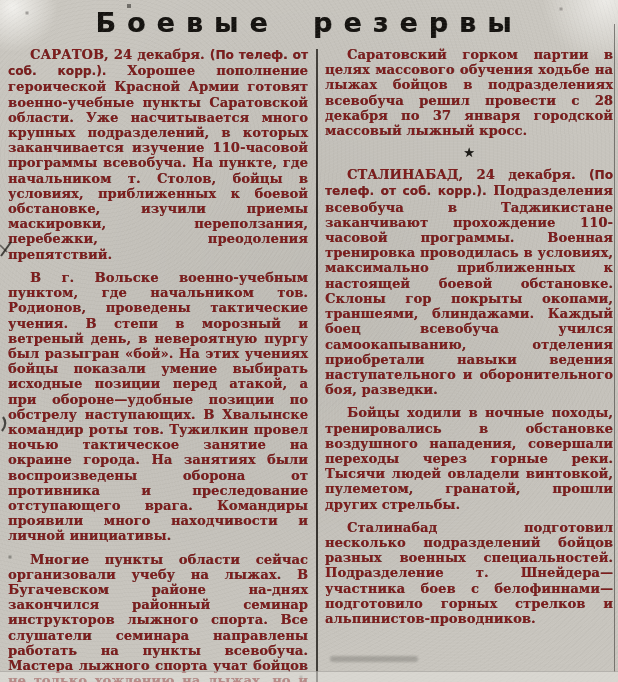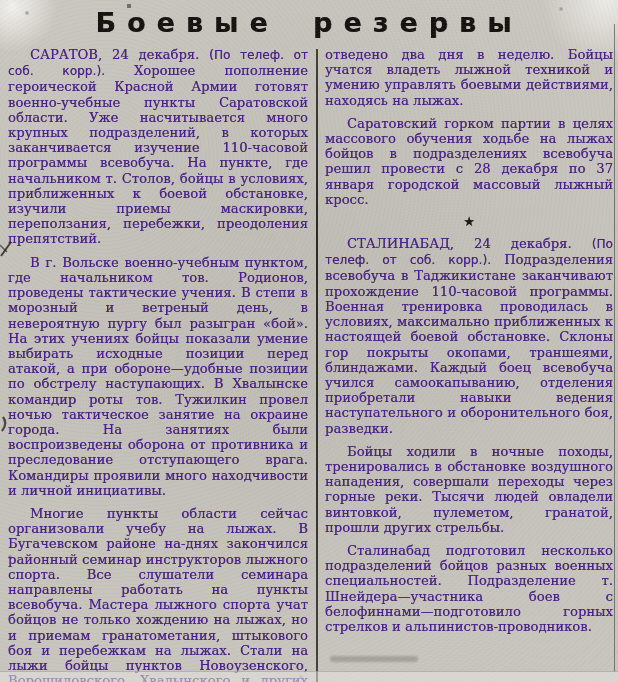--- a/index.html
+++ b/index.html
@@ -27,22 +27,22 @@
     white-space:nowrap;
   }
   .columns{display:flex;margin:9px 5px 0 8px;position:relative;}
   .col{width:300px;}
   .col.right{flex:1;}
   .divider{
     width:2px;margin:2px 7px 0 8px;min-height:622px;
     background:linear-gradient(#44413c,#2c2a27 25%,#34312d 60%,#4a4742);
   }
   .para{
-    margin:0 0 8px;font-size:13px;line-height:15.2px;font-weight:400;
-    text-align:justify;color:#4c1d95;letter-spacing:.1px;
+    margin:0 0 8px;font-size:13px;line-height:15.2px;font-weight:700;
+    text-align:justify;color:#7f1d1d;letter-spacing:.1px;
     text-shadow:.3px .3px .4px rgba(33,31,28,.6);
   }
   .para.indent{text-indent:22px;}
   .note{font-family:"DejaVu Sans",sans-serif;font-size:12px;}
   .star-sep{
     text-align:center;font-size:13px;line-height:14px;margin:3px 0 7px;
     color:#1c1a17;text-shadow:.3px .3px 0 rgba(28,26,23,.6);
   }
   .edge-line-right{position:absolute;right:3px;top:24px;bottom:10px;width:1px;background:rgba(52,50,46,.55);}
   .bottom-band{position:absolute;left:0;right:0;top:671px;height:11px;background:rgba(230,228,222,.55);border-top:1px solid rgba(100,97,92,.3);}
@@ -71,21 +71,20 @@
 
   <div class="col left">
     <p class="para indent"><span class="dateline">САРАТОВ, 24 декабря. </span><span class="note">(По телеф. от соб. корр.). </span><span>Хорошее пополнение героической Красной Армии готовят военно-учебные пункты Саратовской области. Уже насчитывается много крупных подразделений, в которых заканчивается изучение 110-часовой программы всевобуча. На пункте, где начальником т. Столов, бойцы в условиях, приближенных к боевой обстановке, изучили приемы маскировки, переползания, перебежки, преодоления препятствий.</span></p>
     <p class="para indent"><span>В г. Вольске военно-учебным пунктом, где начальником тов. Родионов, проведены тактические учения. В степи в морозный и ветреный день, в невероятную пургу был разыгран «бой». На этих учениях бойцы показали умение выбирать исходные позиции перед атакой, а при обороне—удобные позиции по обстрелу наступающих. В Хвалынске командир роты тов. Тужилкин провел ночью тактическое занятие на окраине города. На занятиях были воспроизведены оборона от противника и преследование отступающего врага. Командиры проявили много находчивости и личной инициативы.</span></p>
     <p class="para indent"><span>Многие пункты области сейчас организовали учебу на лыжах. В Бугачевском районе на-днях закончился районный семинар инструкторов лыжного спорта. Все слушатели семинара направлены работать на пункты всевобуча. Мастера лыжного спорта учат бойцов не только хождению на лыжах, но и приемам гранатометания, штыкового боя и перебежкам на лыжах. Стали на лыжи бойцы пунктов Новоузенского, Ворошиловского, Хвалынского и других районов. В Новоузенском районе на лыжную подготовку</span></p>
   </div>
 
   <div class="divider"></div>
 
   <div class="col right">
-    <p class="para"><span>отведено два дня в неделю. Бойцы учатся владеть лыжной техникой и умению управлять боевыми действиями, находясь на лыжах.</span></p>
     <p class="para indent"><span>Саратовский горком партии в целях массового обучения ходьбе на лыжах бойцов в подразделениях всевобуча решил провести с 28 декабря по 37 января городской массовый лыжный кросс.</span></p>
     <div class="star-sep">★</div>
     <p class="para indent"><span class="dateline">СТАЛИНАБАД, 24 декабря. </span><span class="note">(По телеф. от соб. корр.). </span><span>Подразделения всевобуча в Таджикистане заканчивают прохождение 110-часовой программы. Военная тренировка проводилась в условиях, максимально приближенных к настоящей боевой обстановке. Склоны гор покрыты окопами, траншеями, блиндажами. Каждый боец всевобуча учился самоокапыванию, отделения приобретали навыки ведения наступательного и оборонительного боя, разведки.</span></p>
     <p class="para indent"><span>Бойцы ходили в ночные походы, тренировались в обстановке воздушного нападения, совершали переходы через горные реки. Тысячи людей овладели винтовкой, пулеметом, гранатой, прошли других стрельбы.</span></p>
     <p class="para indent"><span>Сталинабад подготовил несколько подразделений бойцов разных военных специальностей. Подразделение т. Шнейдера—участника боев с белофиннами—подготовило горных стрелков и альпинистов-проводников.</span></p>
 
   </div>
 
 </div>
 

